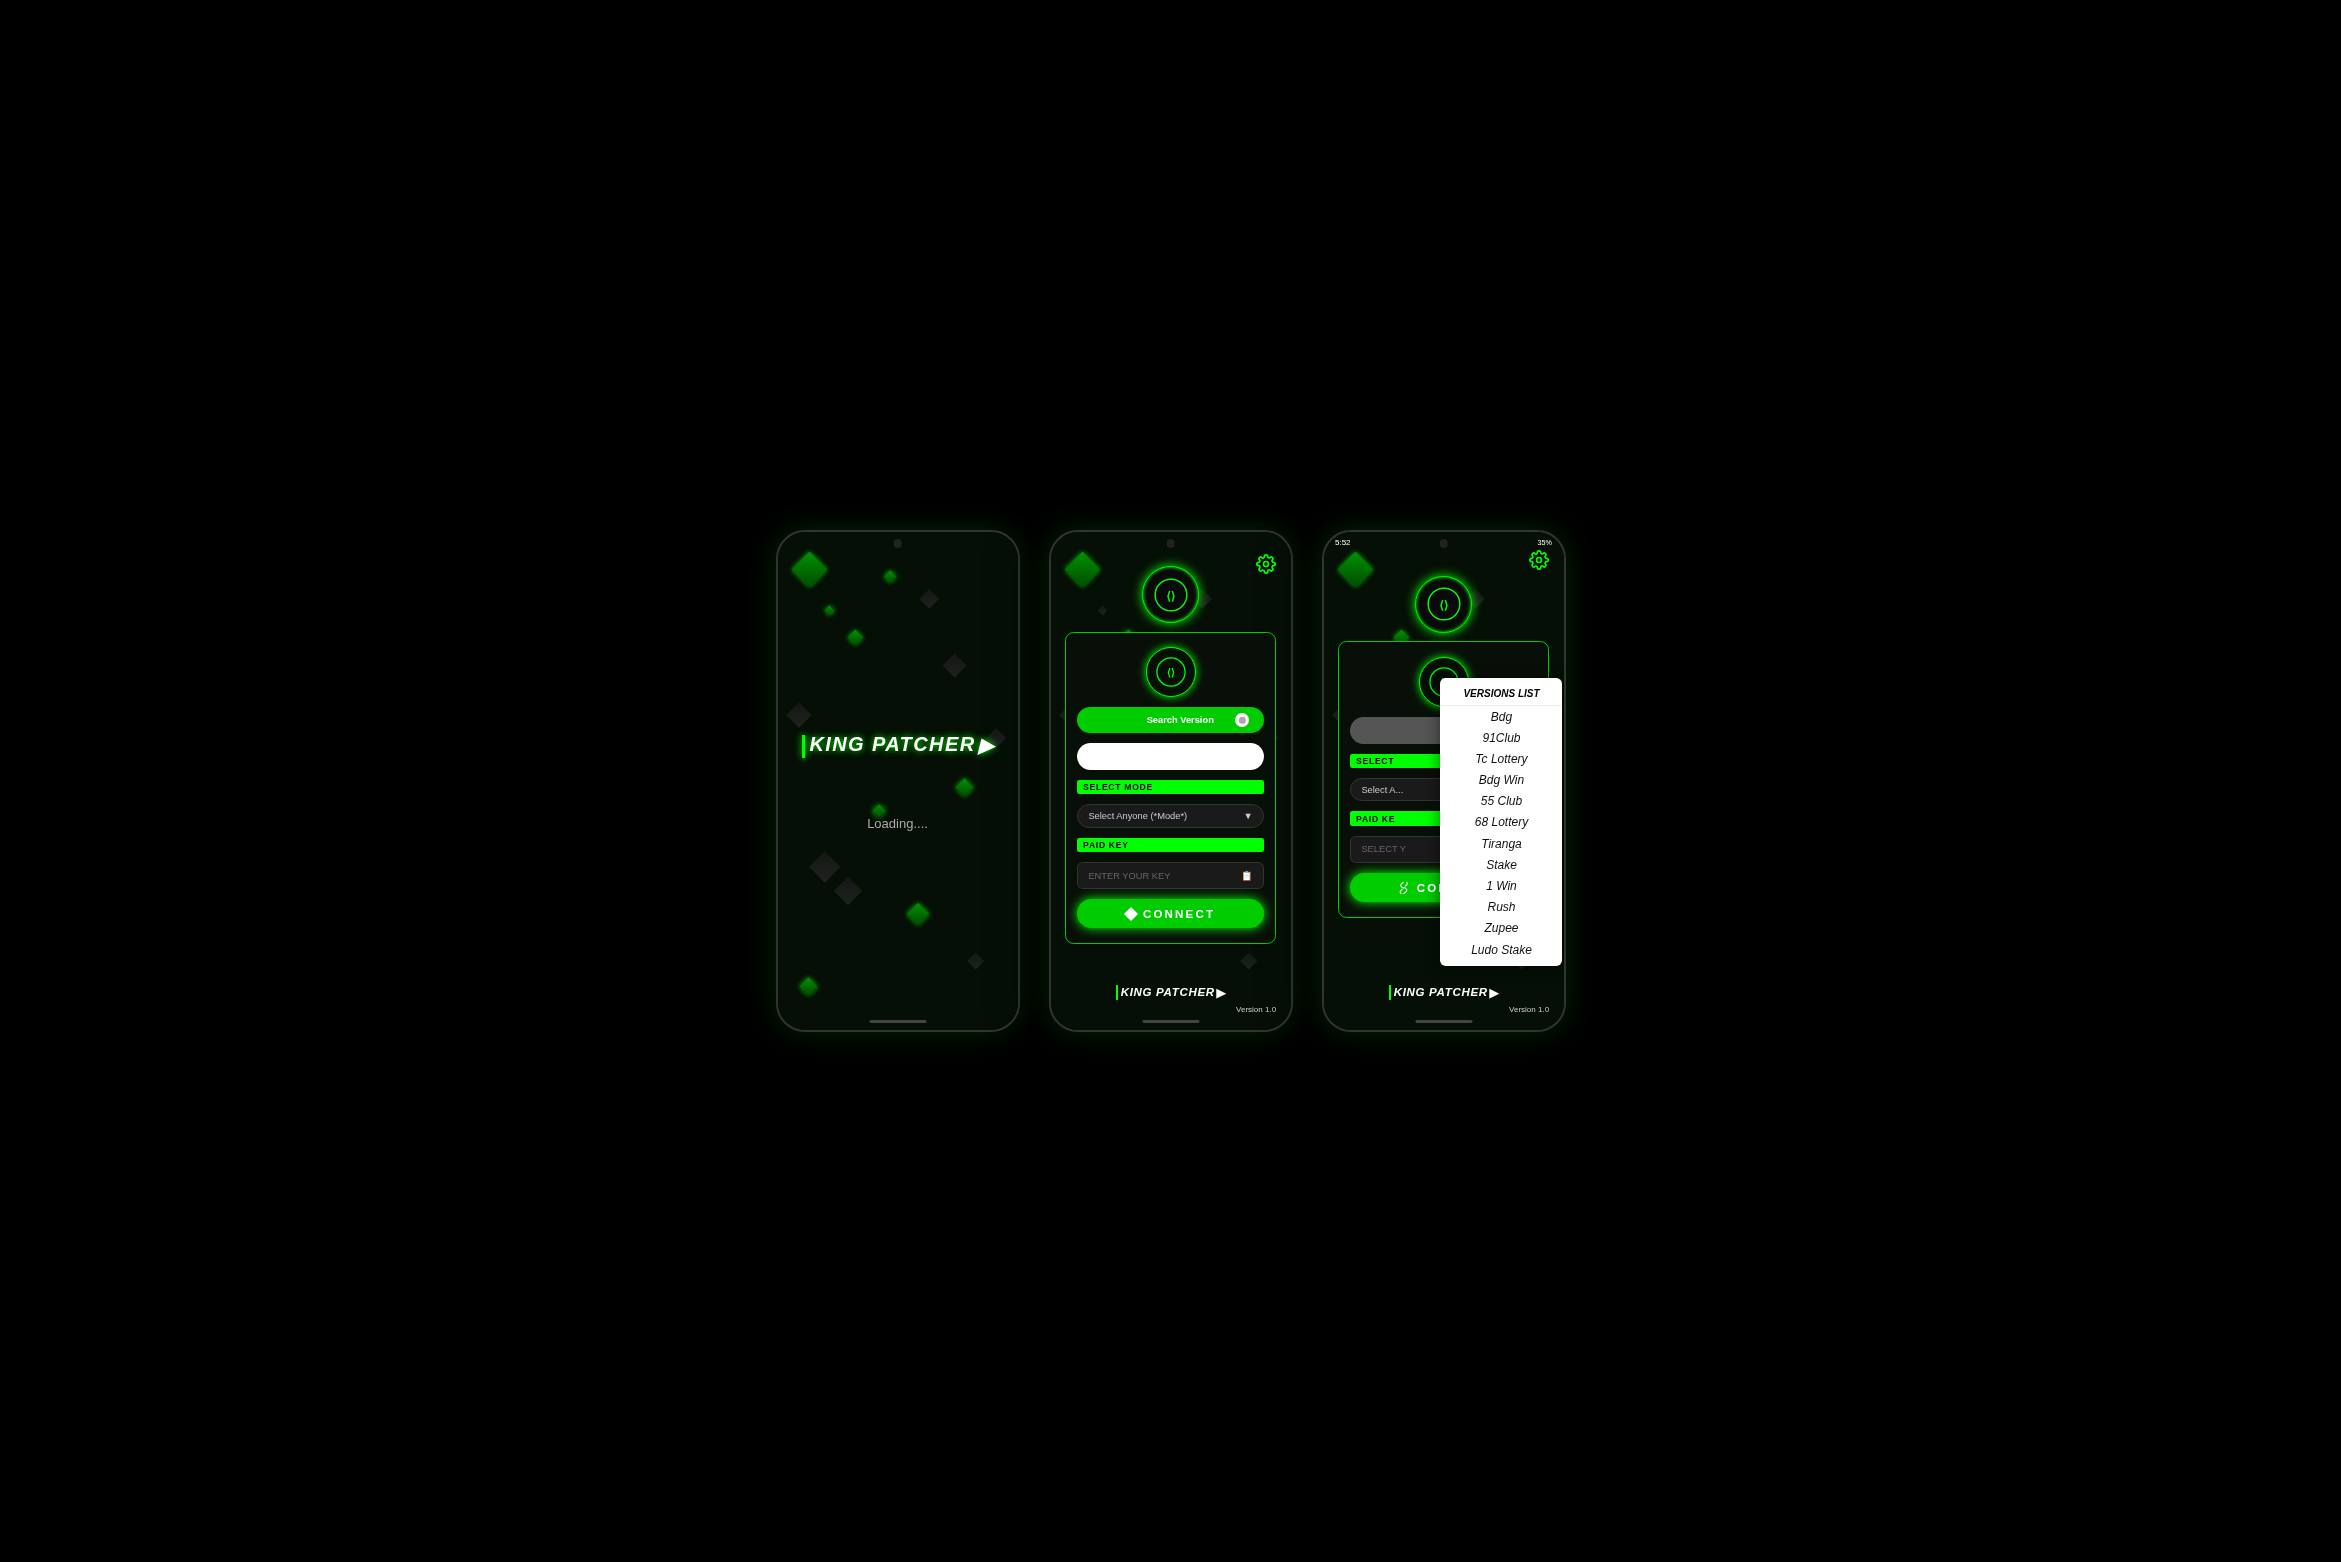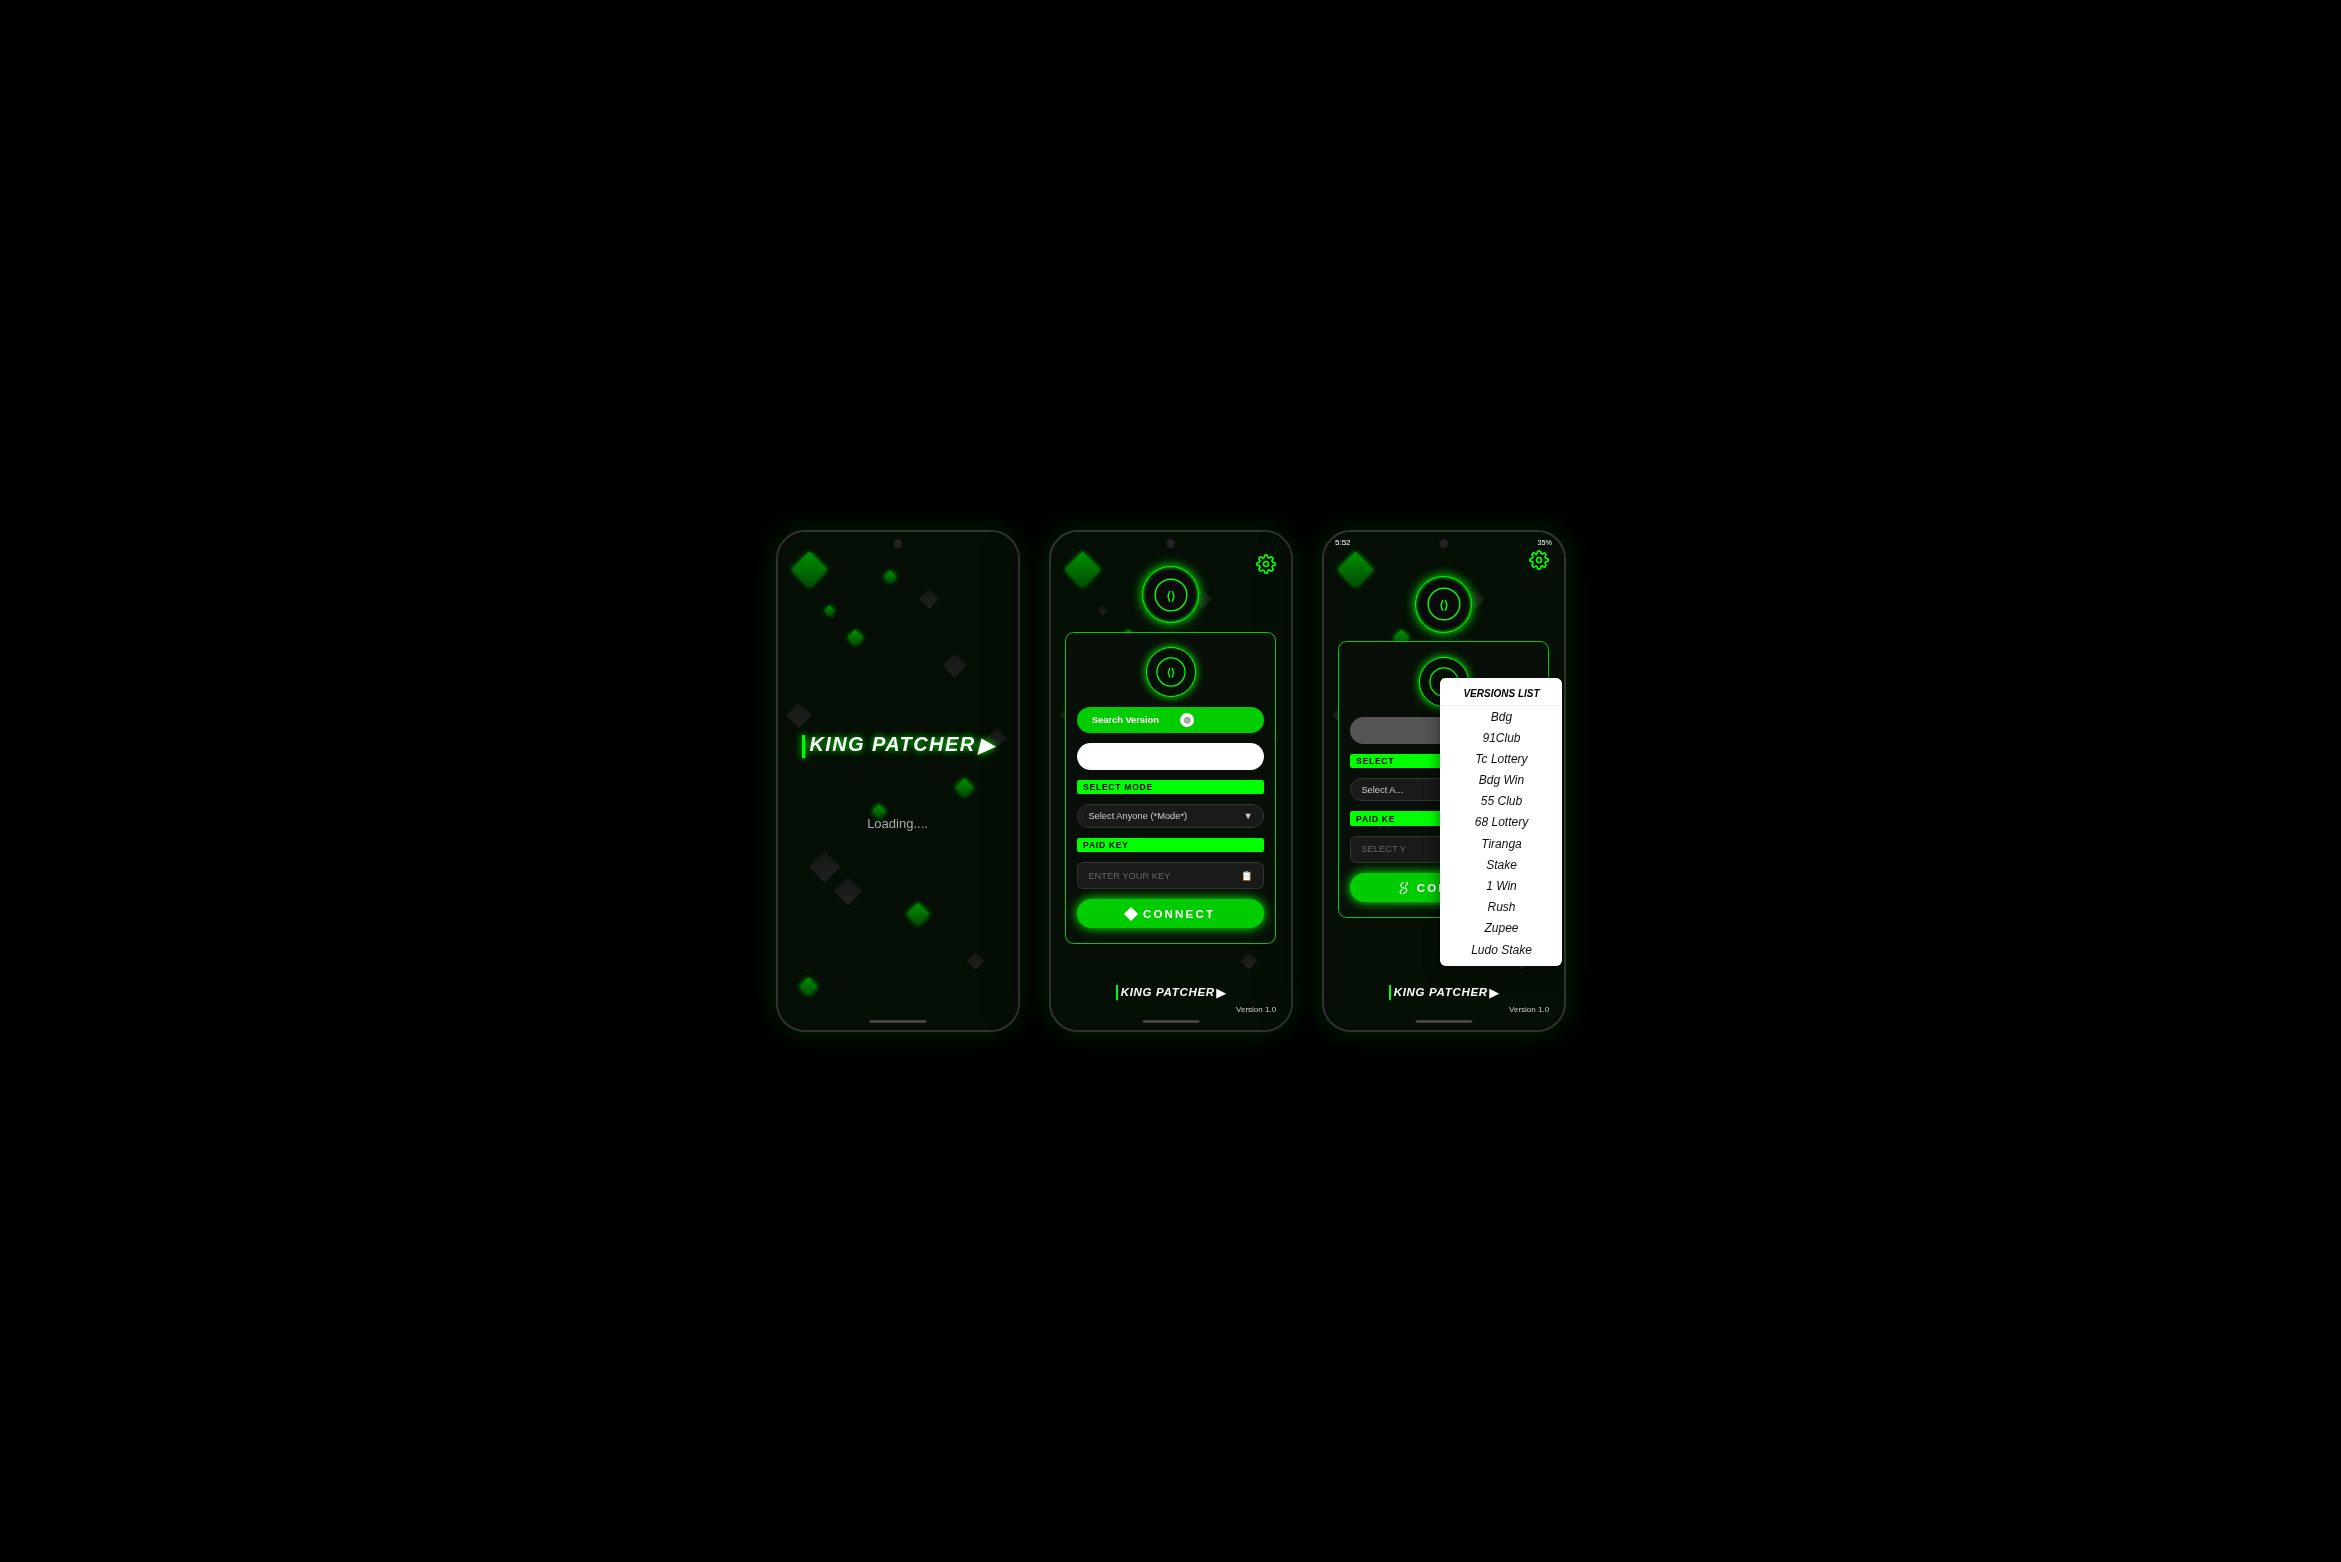--- a/index.html
+++ b/index.html
@@ -202,21 +202,21 @@
       border: none;
       border-radius: 14.4px;
       padding: 5.7px 14.4px;
       font-size: 9.3px;
       font-weight: bold;
       cursor: pointer;
       display: flex;
       align-items: center;
       gap: 21px;
       width: 100%;
-      justify-content: flex-start;
+      justify-content: flex-end;
     }
     .search-version-btn .toggle-knob {
       width: 14.4px;
       height: 14.4px;
       background: #fff;
       border-radius: 50%;
       display: flex;
       align-items: center;
       justify-content: center;
     }

